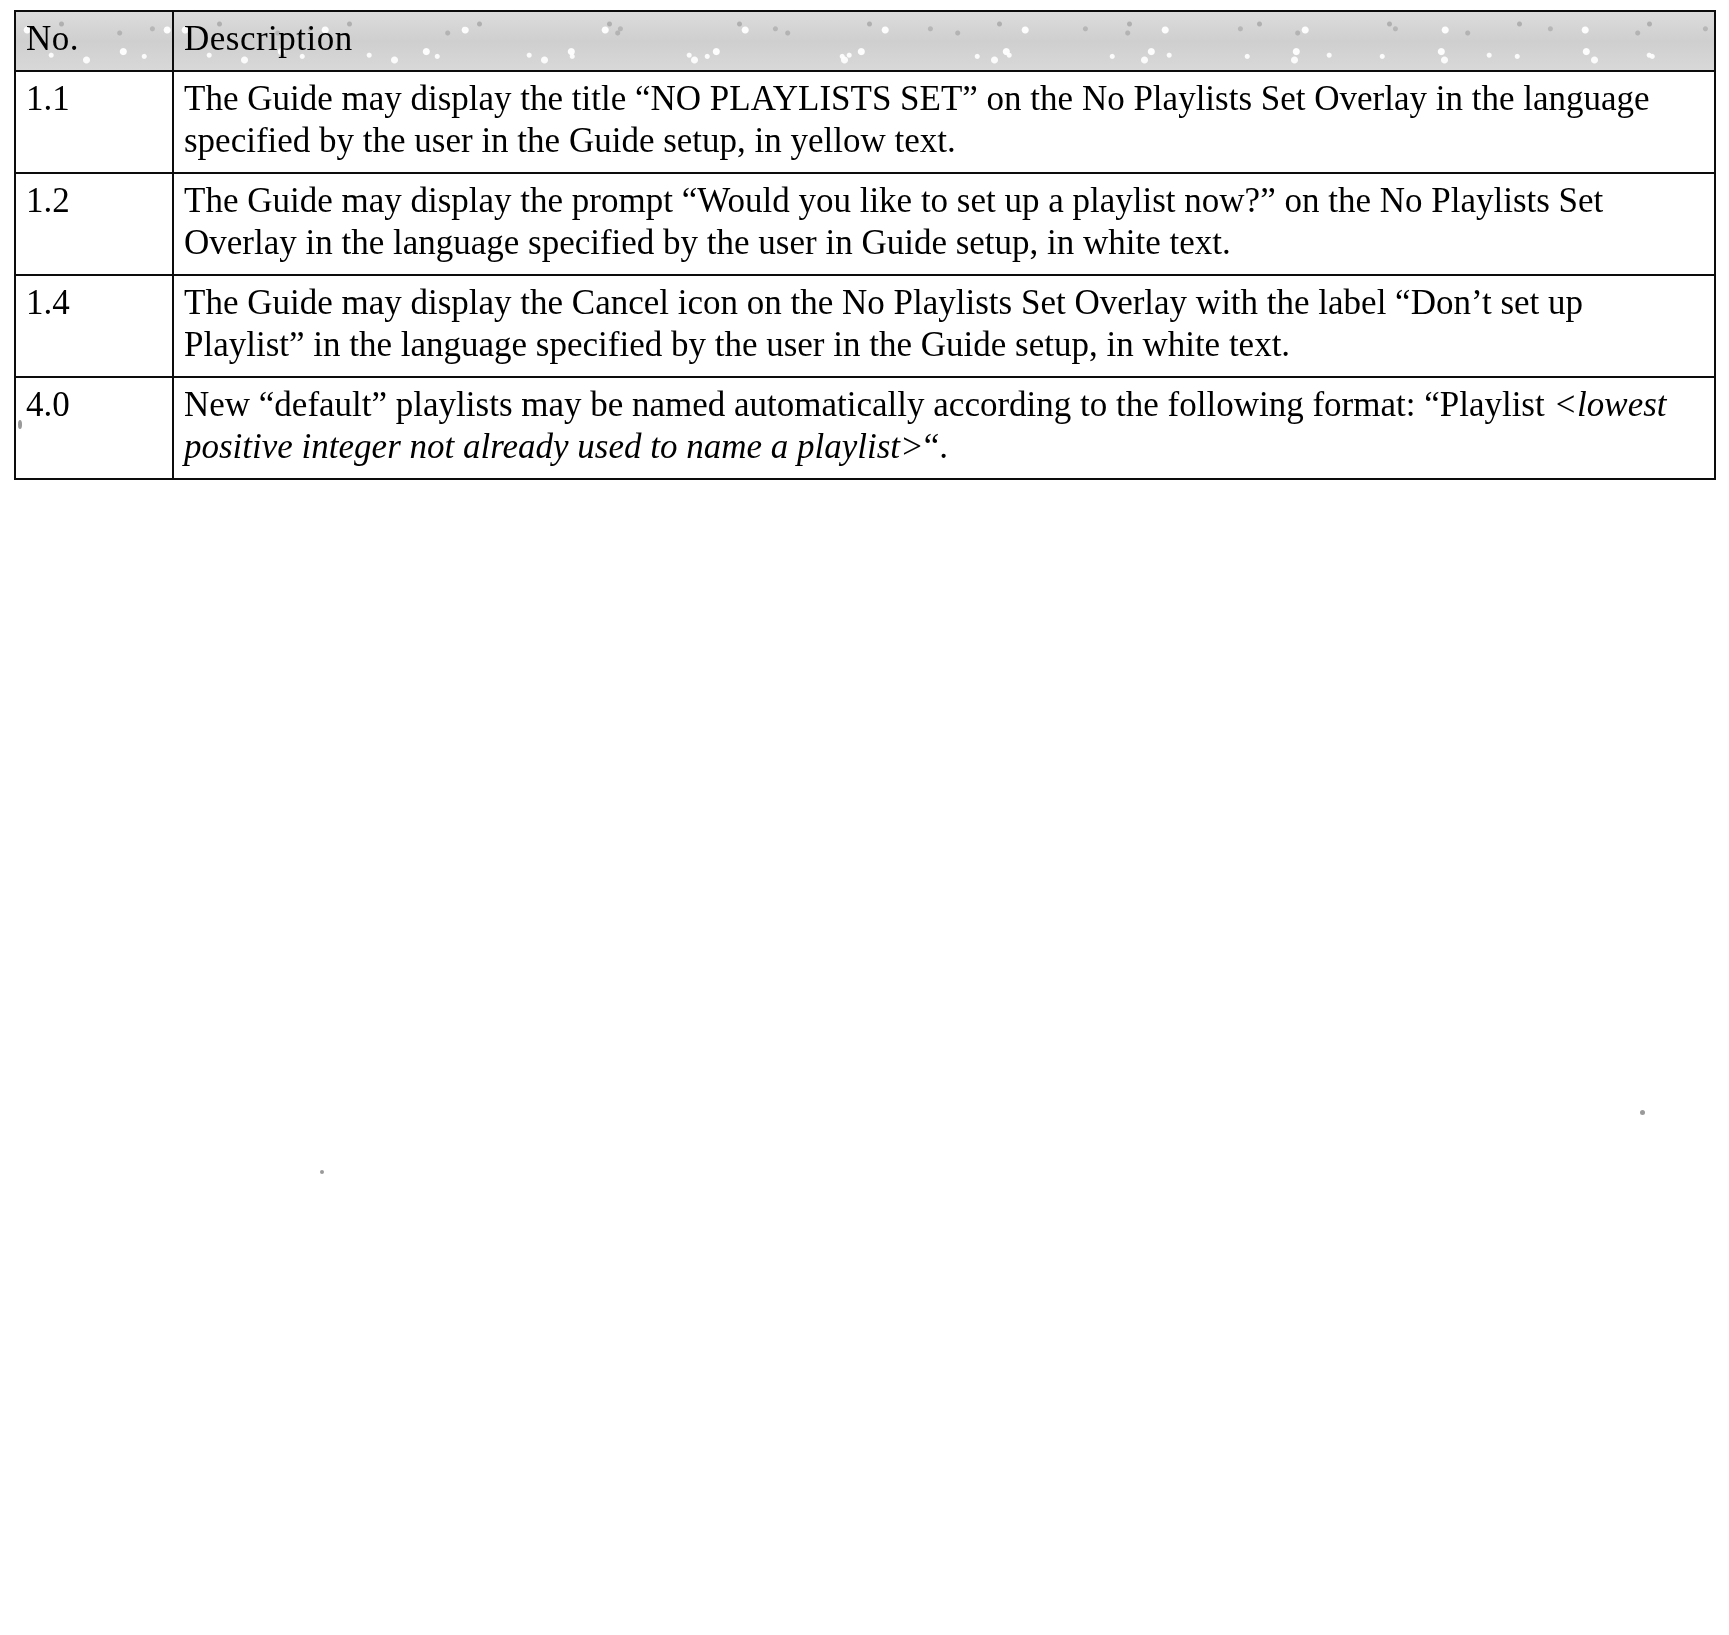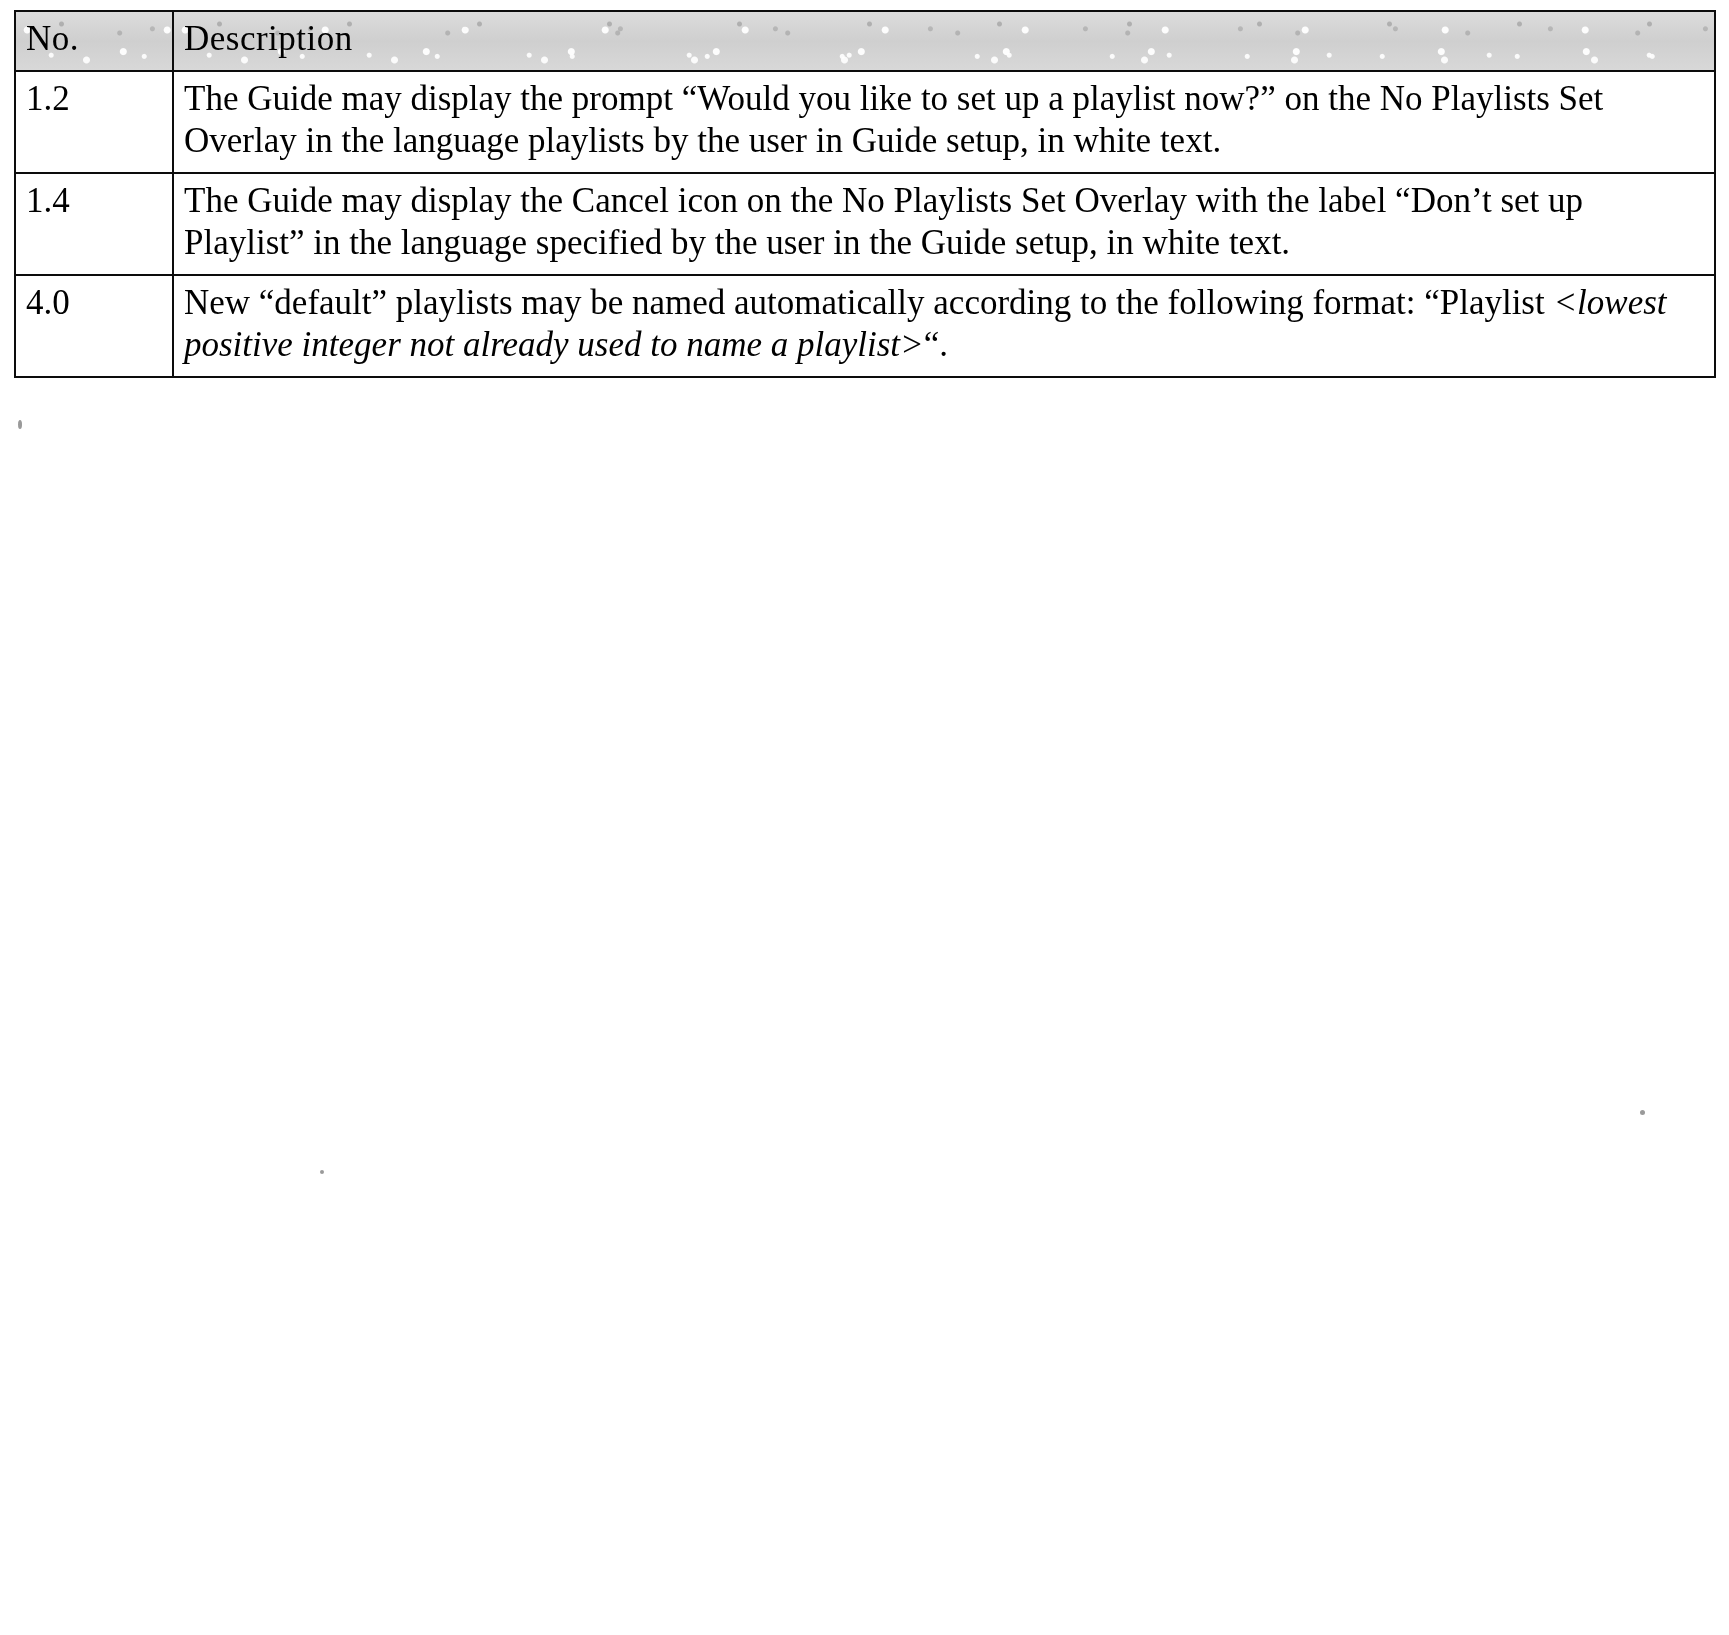--- a/index.html
+++ b/index.html
@@ -98,24 +98,28 @@
     </colgroup>
     <thead>
       <tr>
         <th class="th-no">No.</th>
         <th class="th-desc">Description</th>
       </tr>
     </thead>
     <tbody>
 
 
+      <tr>
+        <td class="cell-no">1.1</td>
+        <td class="cell-desc">The Guide may display the title “NO PLAYLISTS SET” on the No Playlists Set Overlay in the language specified by the user in the Guide setup, in yellow text.</td>
+      </tr>
 
       <tr>
         <td class="cell-no">1.2</td>
-        <td class="cell-desc">The Guide may display the prompt “Would you like to set up a playlist now?” on the No Playlists Set Overlay in the language playlists by the user in Guide setup, in white text.</td>
+        <td class="cell-desc">The Guide may display the prompt “Would you like to set up a playlist now?” on the No Playlists Set Overlay in the language specified by the user in Guide setup, in white text.</td>
       </tr>
 
 
       <tr>
         <td class="cell-no">1.4</td>
         <td class="cell-desc">The Guide may display the Cancel icon on the No Playlists Set Overlay with the label “Don’t set up Playlist” in the language specified by the user in the Guide setup, in white text.</td>
       </tr>
 
 
 

